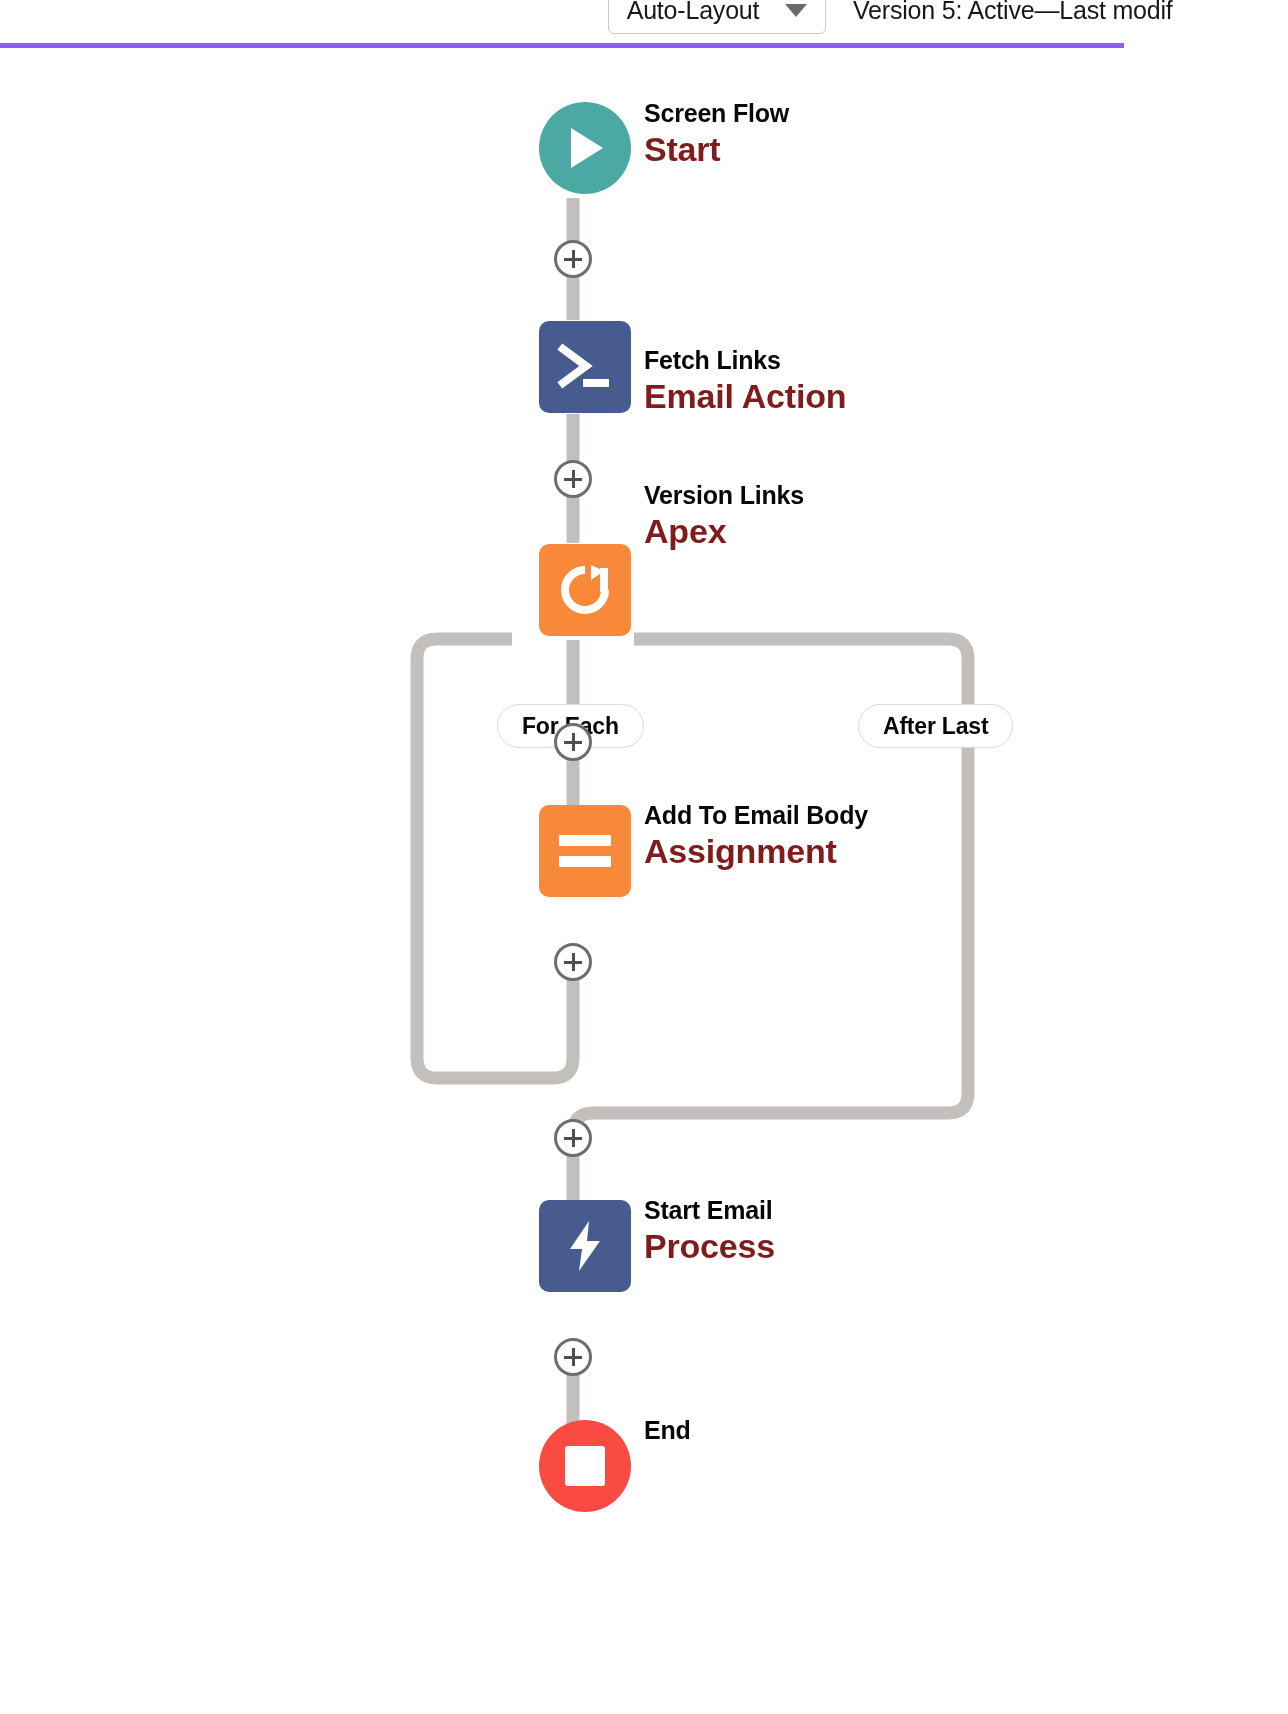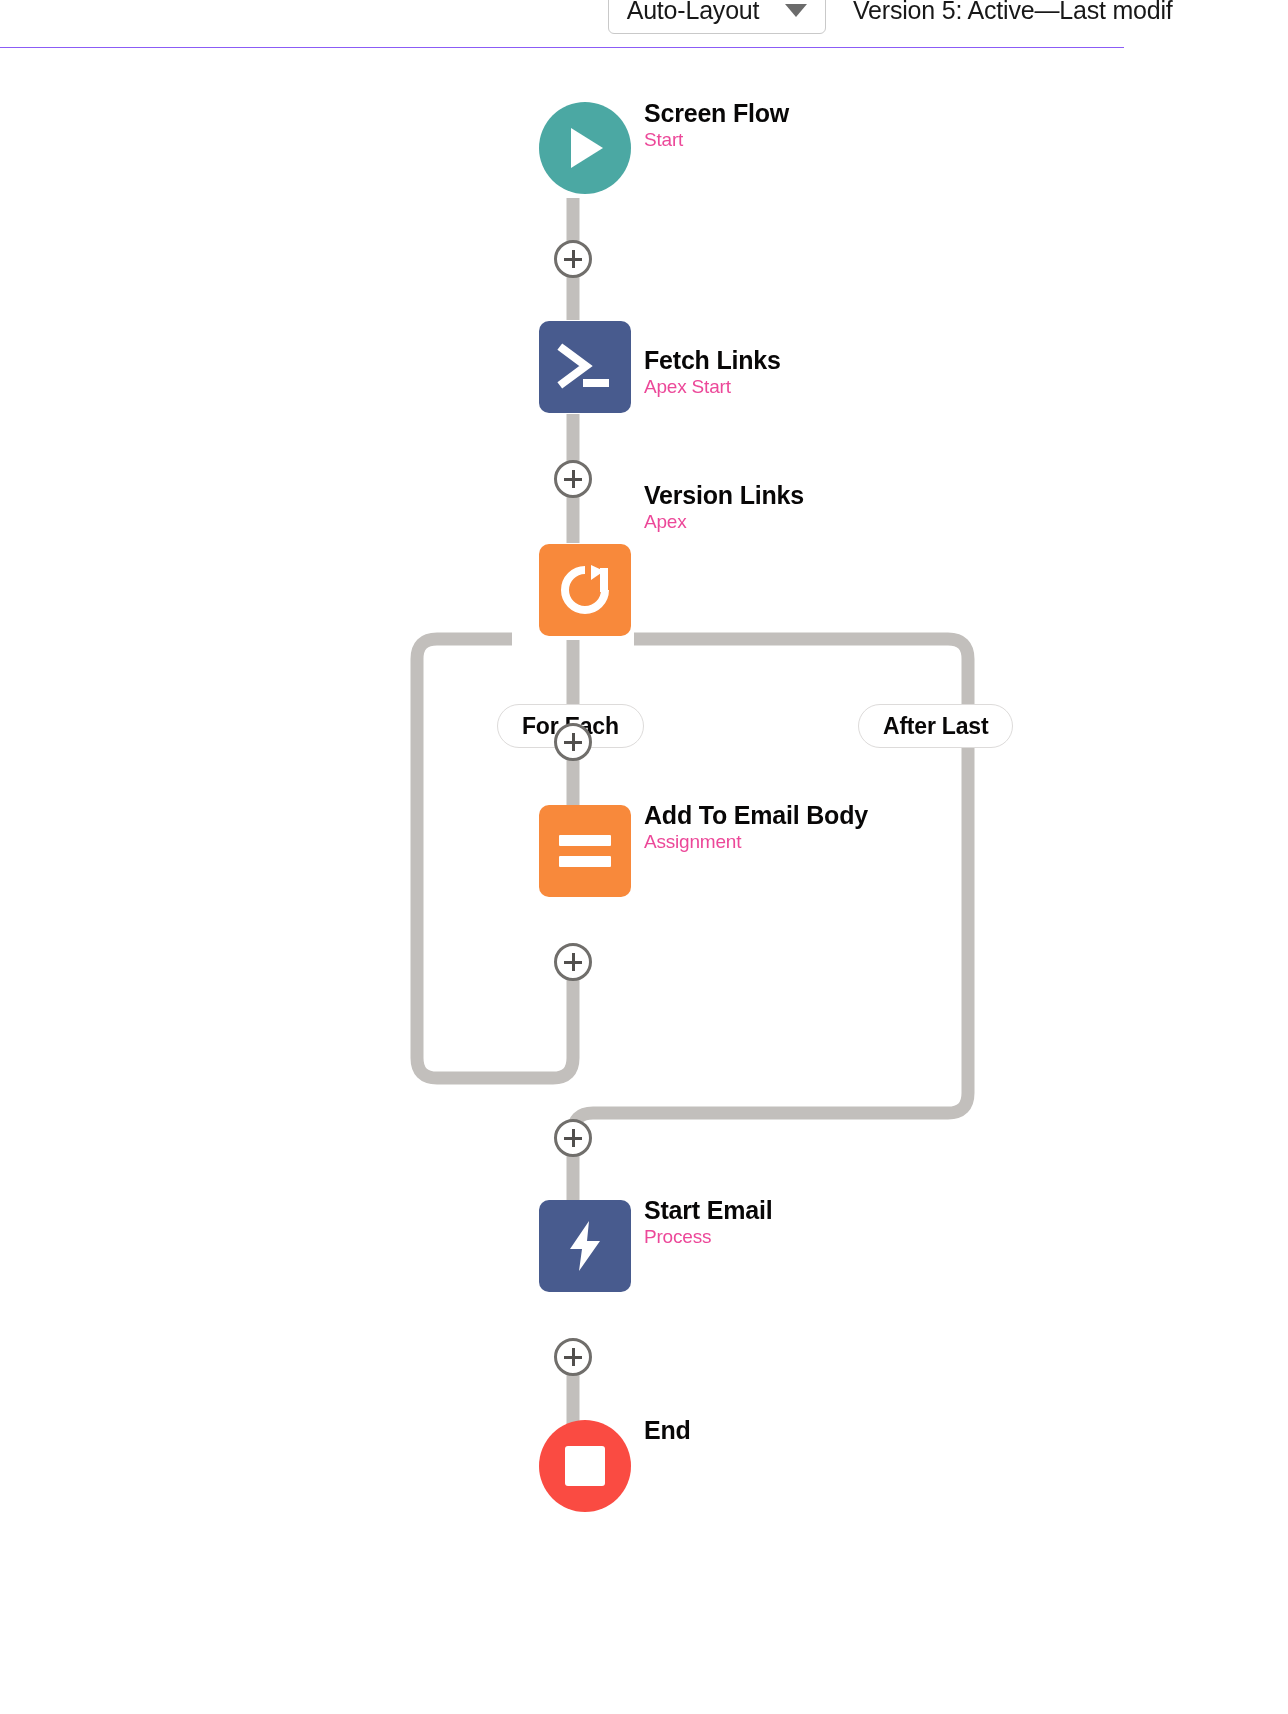--- a/index.html
+++ b/index.html
@@ -9,21 +9,21 @@
     background: #ffffff;
     font-family: "Liberation Sans", sans-serif;
     overflow: hidden;
   }
 
   
   #header {
     position: absolute;
     left: 0; top: 0;
     width: 1124px; height: 48px;
-    border-bottom: 1px solid #8b5cf6;
+    border-bottom: 5px solid #8b5cf6;
     background: #ffffff;
   }
   #layout-select {
     position: absolute;
     left: 608px; top: -14px;
     width: 218px; height: 48px;
     border: 1px solid #c9c9c9;
     border-radius: 6px;
     background: #ffffff;
     display: flex;
@@ -85,23 +85,23 @@
     pointer-events: none;
   }
   .node-title {
     font-size: 25px;
     font-weight: bold;
     color: #080707;
     letter-spacing: -0.2px;
     line-height: 1.18;
   }
   .node-sub {
-    font-size: 19px;
-    font-weight: normal;
-    color: #ec4899;
+    font-size: 34px;
+    font-weight: bold;
+    color: #7f1d1d;
     letter-spacing: -0.2px;
     line-height: 1.18;
   }
 
   
   .plus-btn {
     position: absolute;
     width: 38px; height: 38px;
     border-radius: 50%;
     border: 3px solid #706e6b;
@@ -190,21 +190,21 @@
 
   <div class="node">
     <div class="node-icon sq" style="left:527px; top:273px; background:#485B8E;">
       <svg width="56" height="50" viewBox="0 0 56 50">
         <polyline points="6,7 29,24 6,41" fill="none" stroke="#ffffff" stroke-width="8" stroke-linecap="square" stroke-linejoin="miter"></polyline>
         <rect x="26" y="37" width="26" height="8" fill="#ffffff"></rect>
       </svg>
     </div>
     <div class="node-text" style="left:632px; top:270px;margin-top:28px;">
       <div class="node-title">Fetch Links</div>
-      <div class="node-sub">Apex Start</div>
+      <div class="node-sub">Email Action</div>
     </div>
   </div>
 
   <div class="plus-btn" style="left:554px; top:412px;"></div>
 
   <div class="node">
     <div class="node-icon sq" style="left:527px; top:496px; background:#F8893B;">
       <svg width="56" height="56" viewBox="0 0 56 56">
         <path d="M28 8 A20 20 0 1 0 48 28" fill="none" stroke="#ffffff" stroke-width="8" stroke-linecap="butt"></path>
         <polyline points="34,3 47,9 34,18" fill="#ffffff"></polyline>

